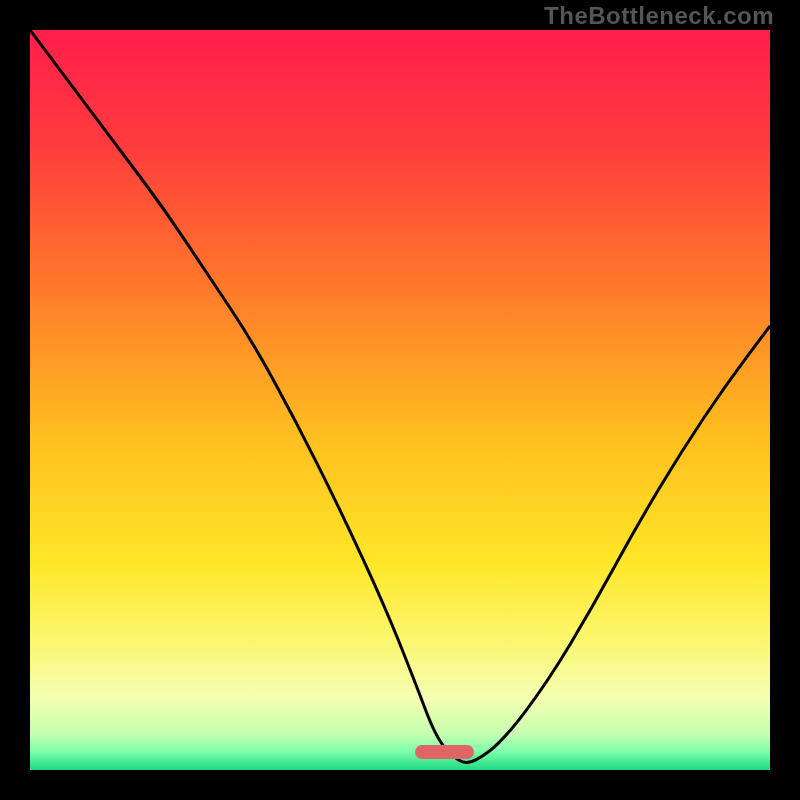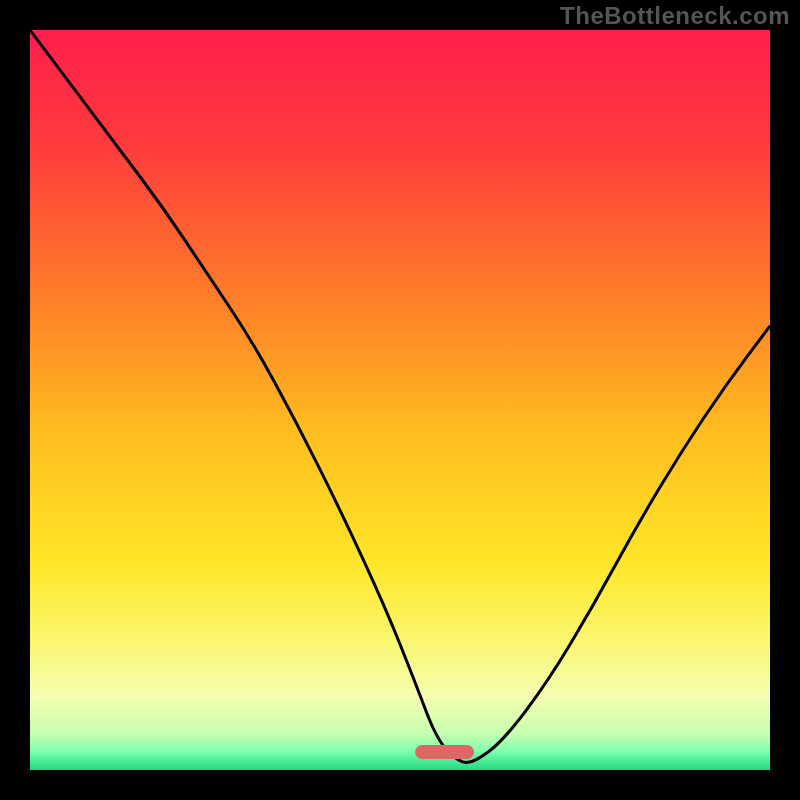--- a/index.html
+++ b/index.html
@@ -13,21 +13,21 @@
   }
   .frame {
     position: relative;
     width: 800px;
     height: 800px;
     background: #000;
   }
   .watermark {
     position: absolute;
     top: 2px;
-    right: 10px;
+    right: 26px;
     color: #555;
     font-size: 24px;
     font-weight: 600;
     letter-spacing: 0.5px;
     z-index: 20;
   }
   .plot-area {
     position: absolute;
     left: 30px;
     top: 30px;

